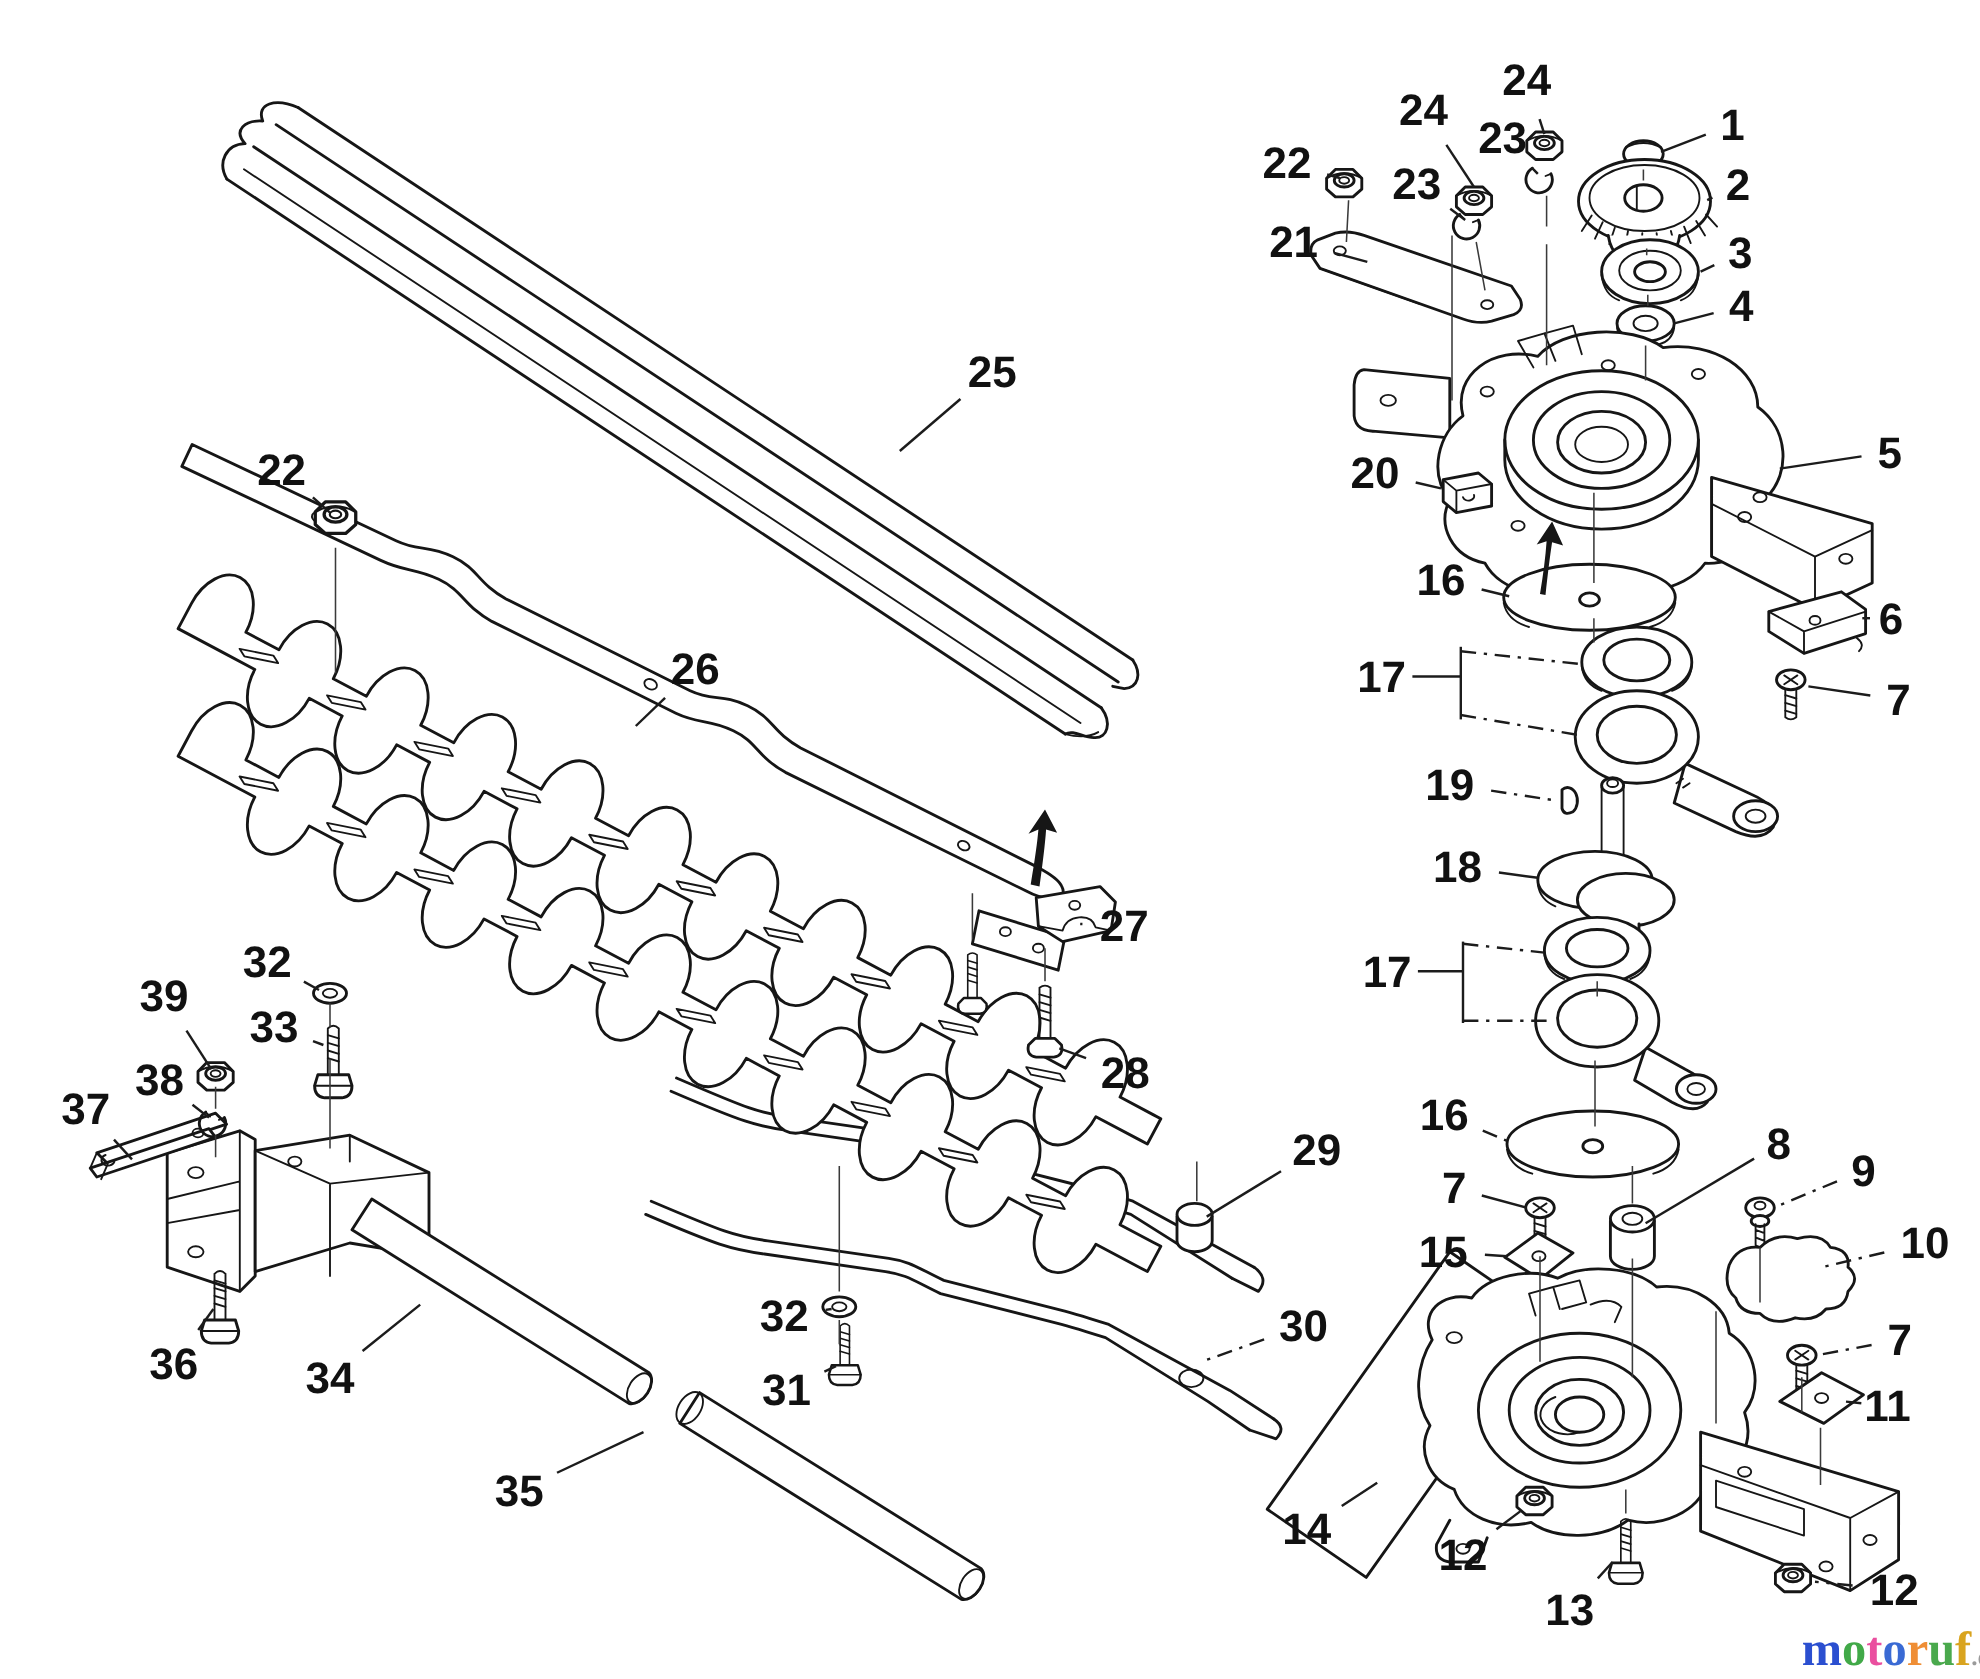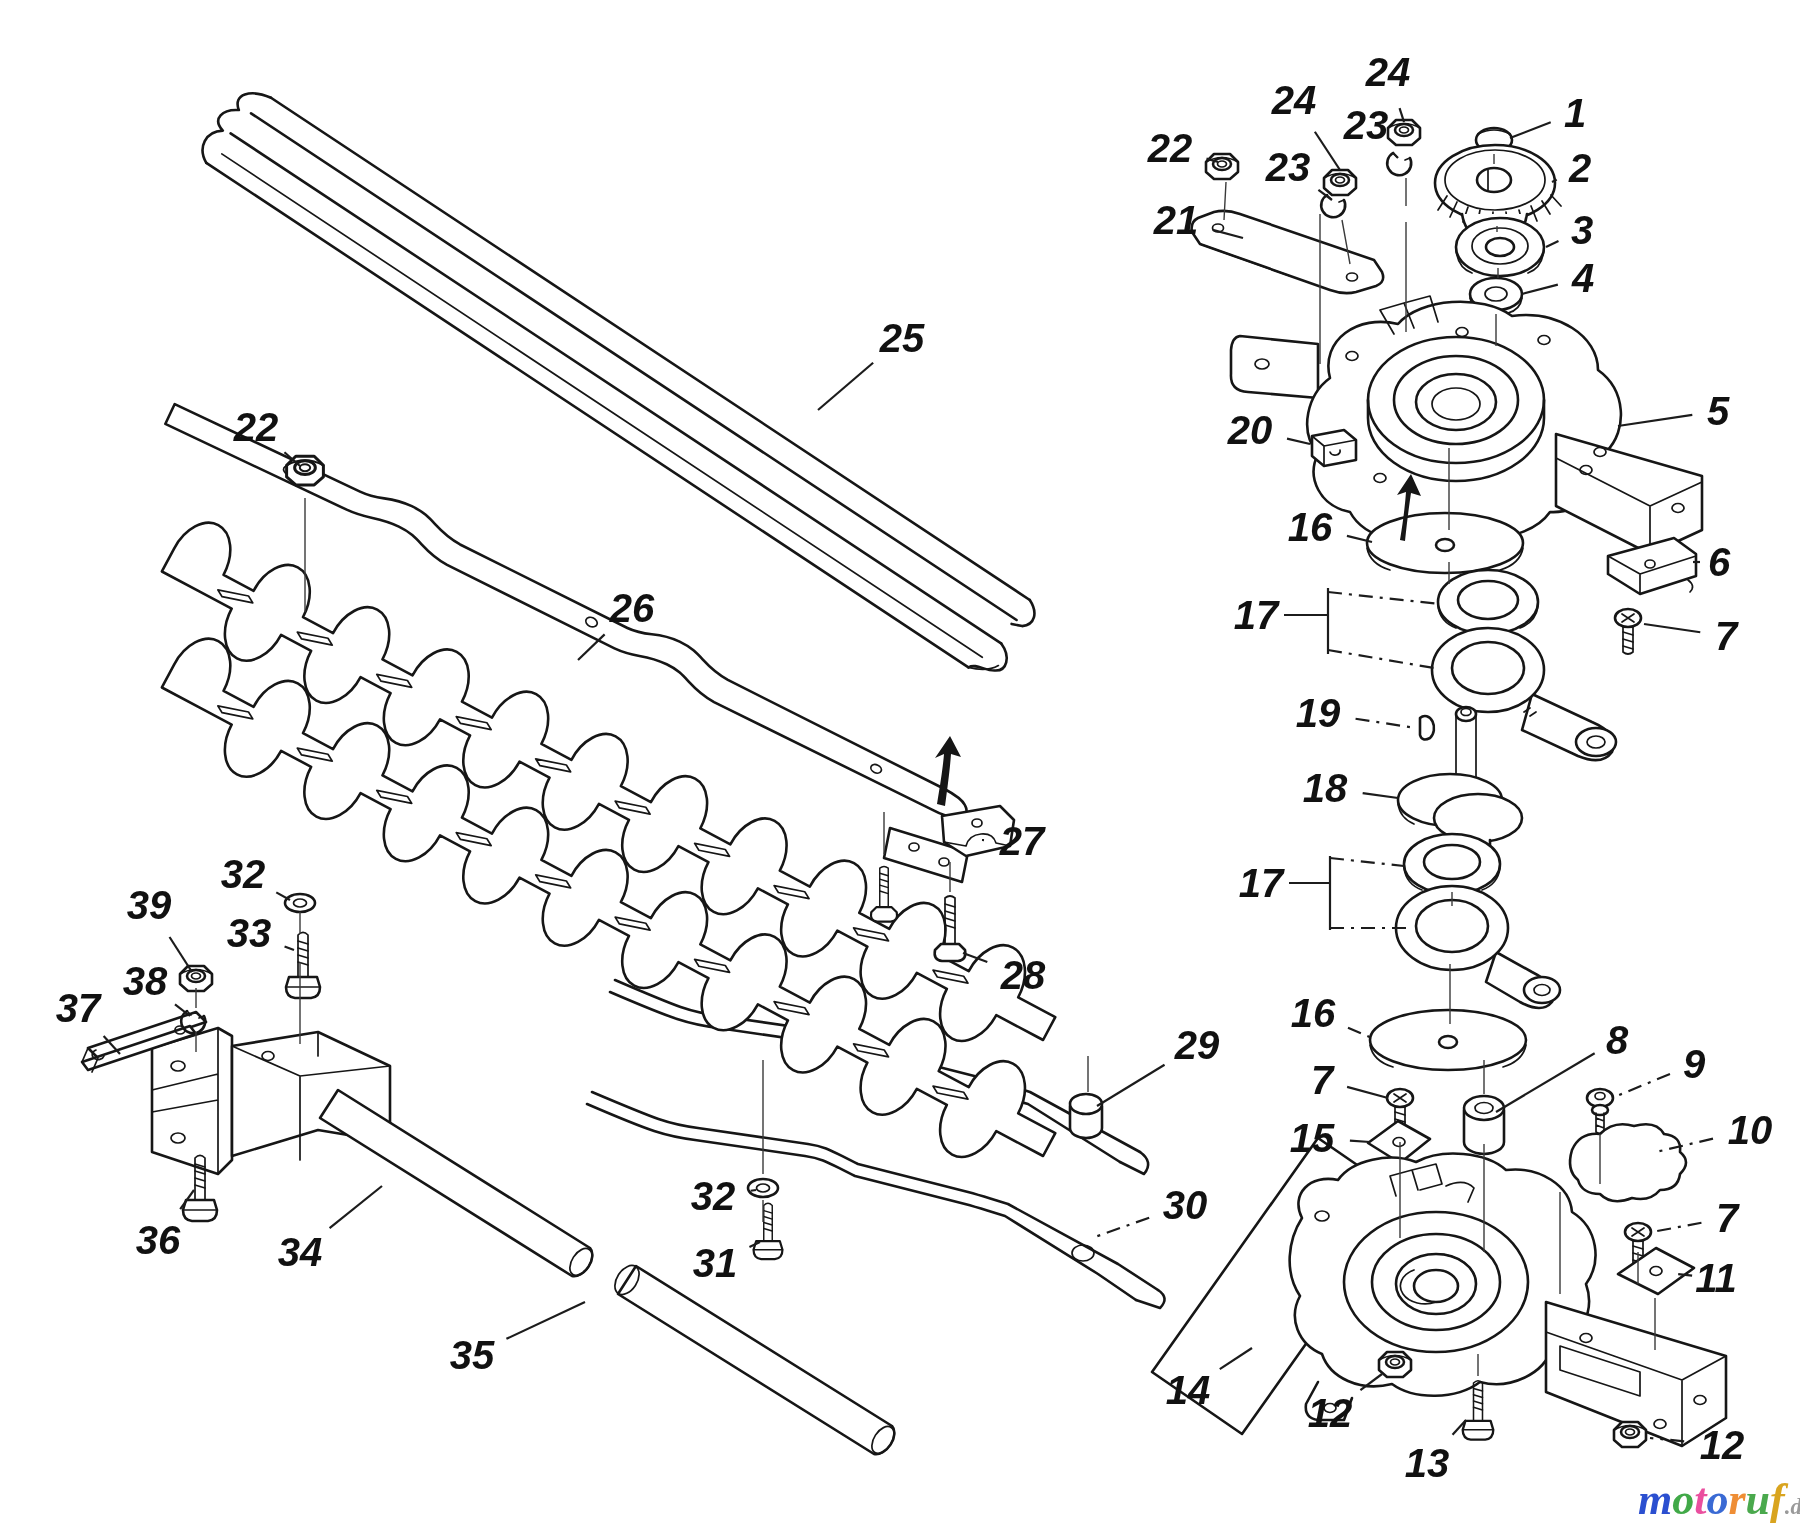--- a/index.html
+++ b/index.html
@@ -1,18 +1,18 @@
 <!DOCTYPE html>
 <html><head>
 <meta charset="utf-8">
 <style>
   :root{ --ink:#161616; }
   html,body{margin:0;padding:0;background:#fff;}
   .stage{position:relative;width:1800px;height:1526px;background:#fff;
-         font-family:"Liberation Sans",sans-serif;overflow:hidden;font-style:italic;}
+         font-family:"Liberation Sans",sans-serif;overflow:hidden;}
   svg{position:absolute;left:0;top:0;}
   .p  {fill:none;stroke:var(--ink);stroke-width:2.6;stroke-linecap:round;stroke-linejoin:round;}
   .pf {fill:#ffffff;stroke:var(--ink);stroke-width:2.6;stroke-linecap:round;stroke-linejoin:round;}
   .thin{fill:none;stroke:var(--ink);stroke-width:1.7;stroke-linecap:round;stroke-linejoin:round;}
   .axis{fill:none;stroke:#3a3a3a;stroke-width:1.4;}
   .solidink{fill:var(--ink);stroke:none;}
   .callout-text{font-family:"Liberation Sans",sans-serif;font-weight:700;font-size:40px;fill:#111;}
   .leader{stroke:#1c1c1c;stroke-width:2.2;fill:none;}
   .wm{position:absolute;left:1638px;top:1474px;font-family:"Liberation Serif",serif;
       font-weight:700;font-size:44px;letter-spacing:0px;white-space:nowrap;}

